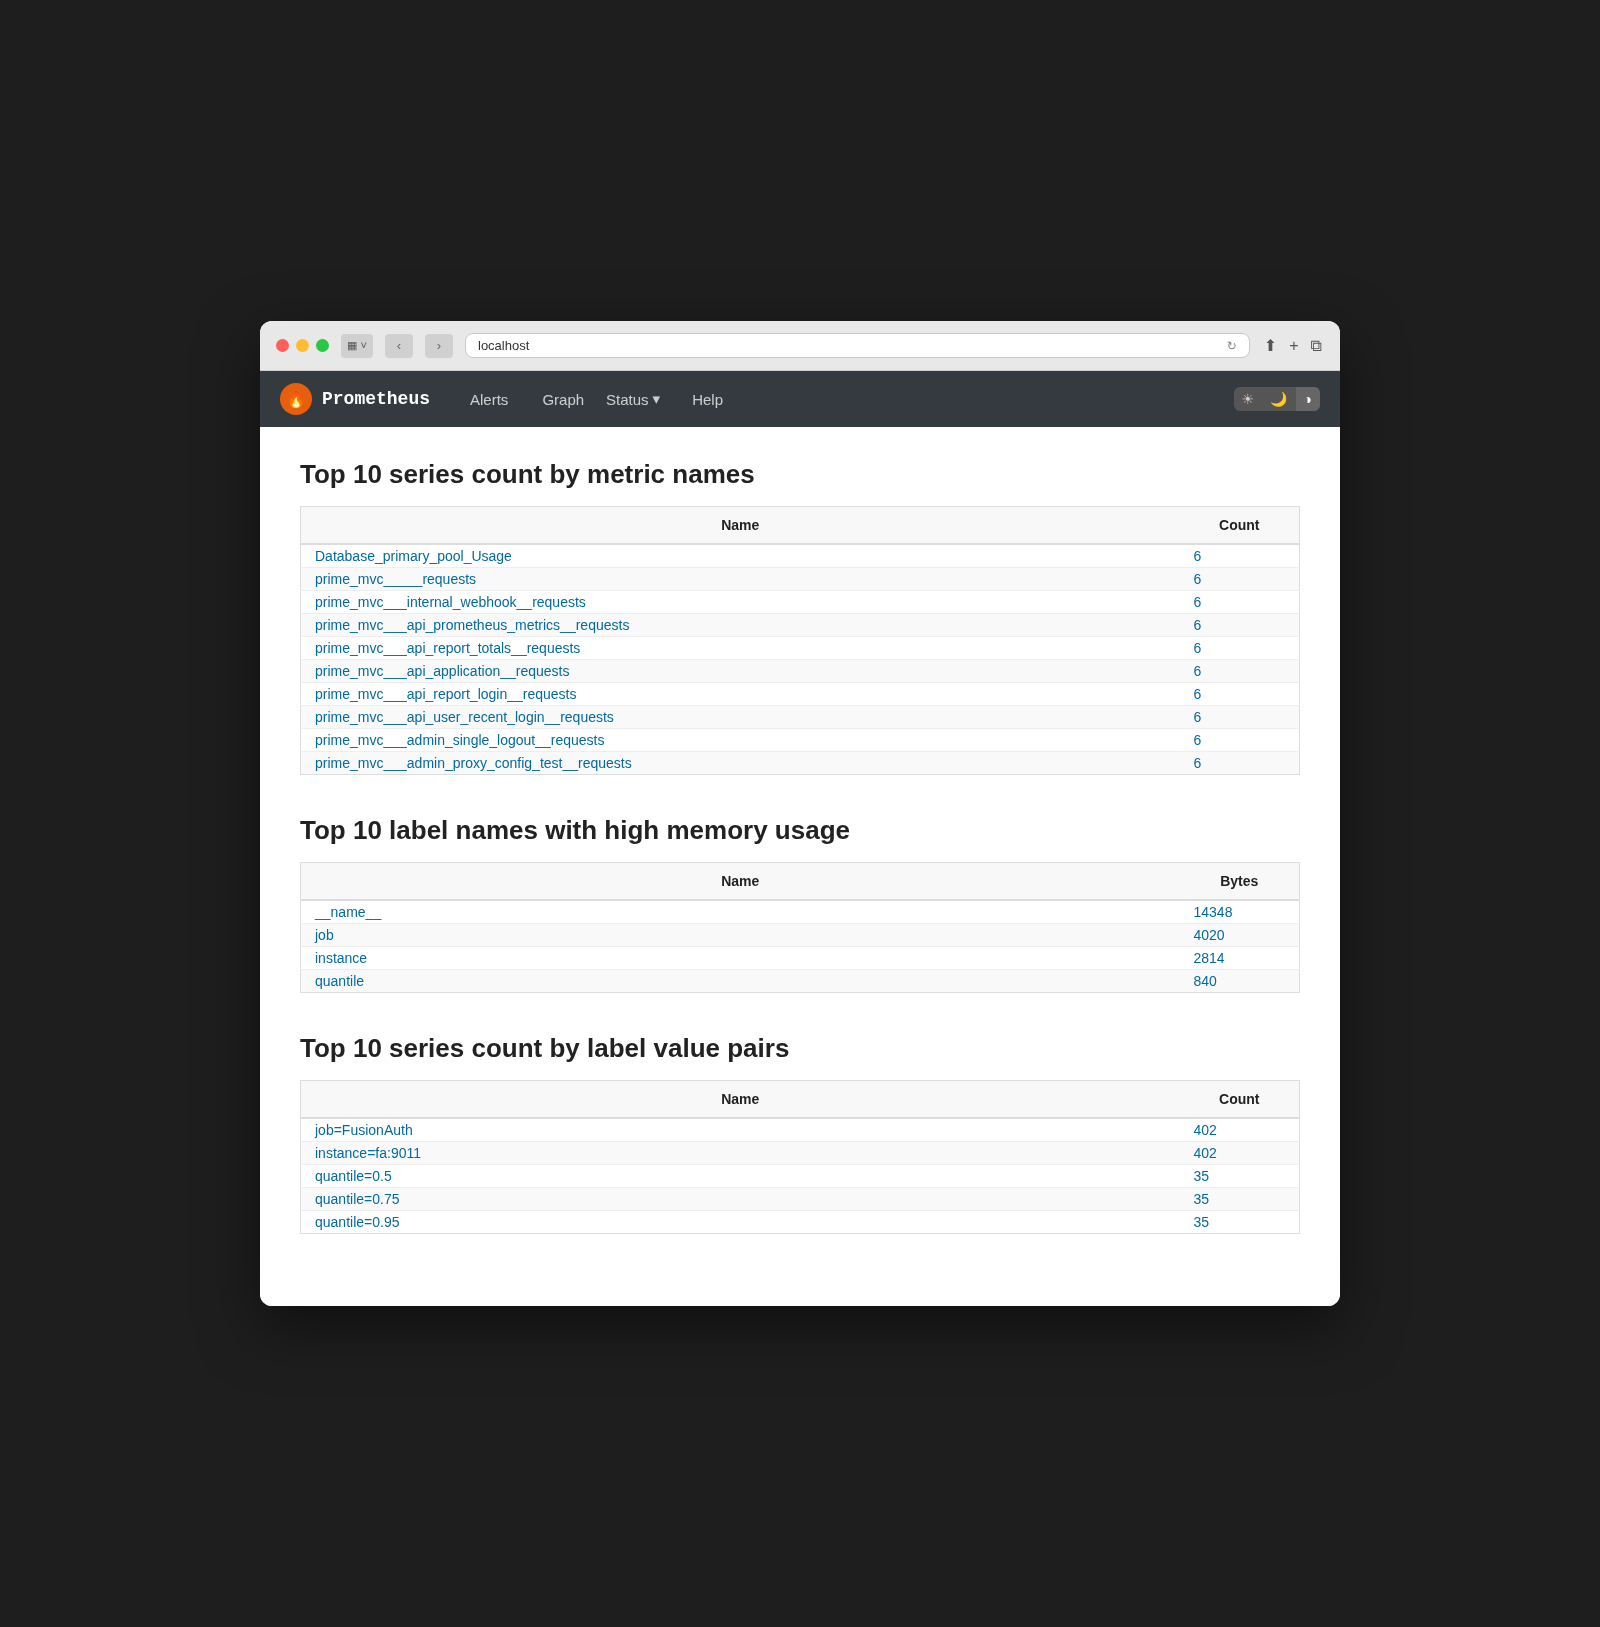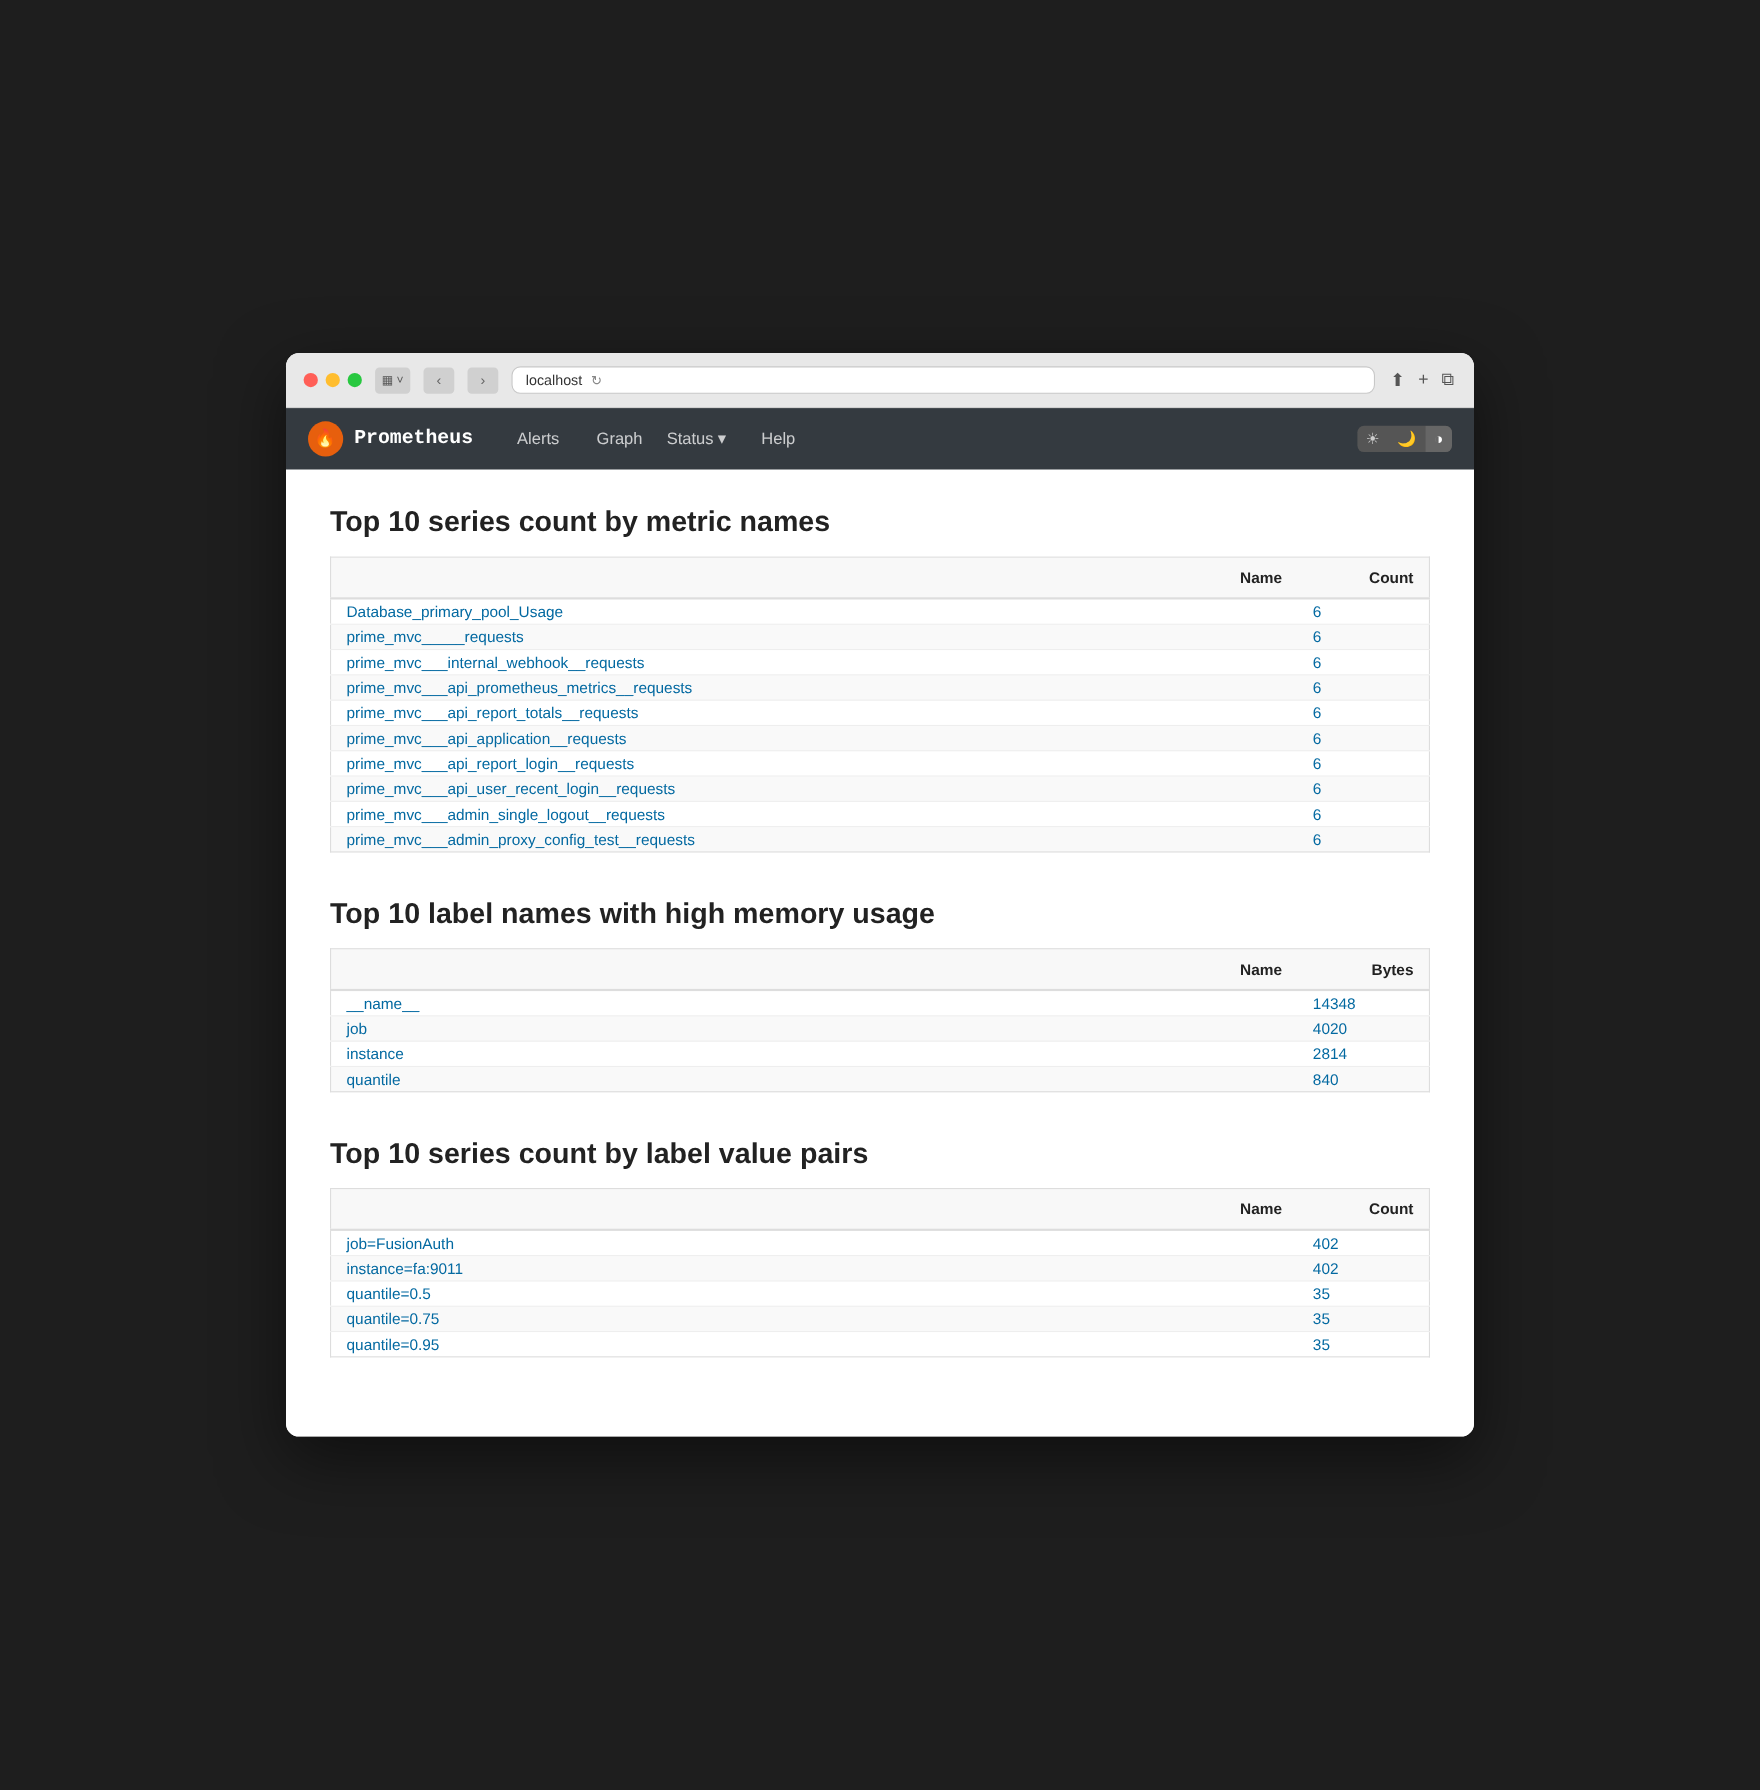--- a/index.html
+++ b/index.html
@@ -66,21 +66,21 @@
       font-size: 11px;
     }
     .address-bar {
       flex: 1;
       background: white;
       border: 1px solid #c8c8c8;
       border-radius: 8px;
       padding: 4px 12px;
       display: flex;
       align-items: center;
-      justify-content: flex-start;
+      justify-content: space-between;
       gap: 8px;
     }
     .address-text {
       font-size: 13px;
       color: #333;
     }
     .reload-icon {
       color: #888;
       font-size: 12px;
     }
@@ -178,21 +178,21 @@
     }
     .data-table {
       width: 100%;
       border-collapse: collapse;
       border: 1px solid #ddd;
       font-size: 14px;
     }
     .data-table th {
       background: #f8f8f8;
       font-weight: 700;
-      text-align: right;
+      text-align: center;
       padding: 10px 14px;
       border-bottom: 2px solid #ddd;
       color: #222;
     }
     .data-table td {
       padding: 3px 14px;
       border-bottom: 1px solid #eee;
       color: #0369a1;
     }
     .data-table tr:last-child td {

